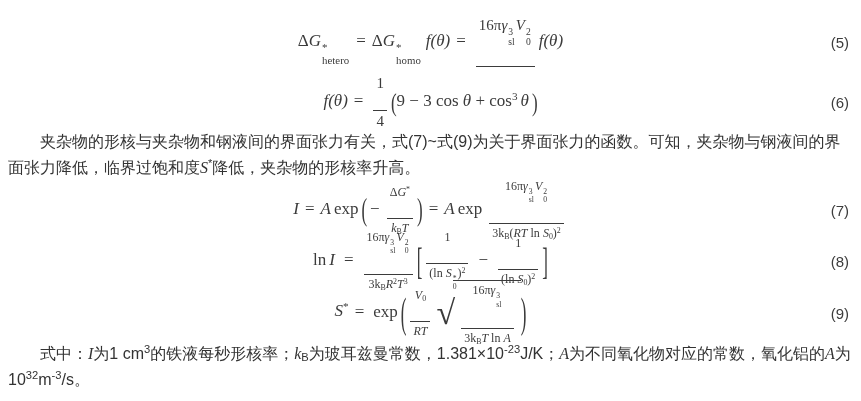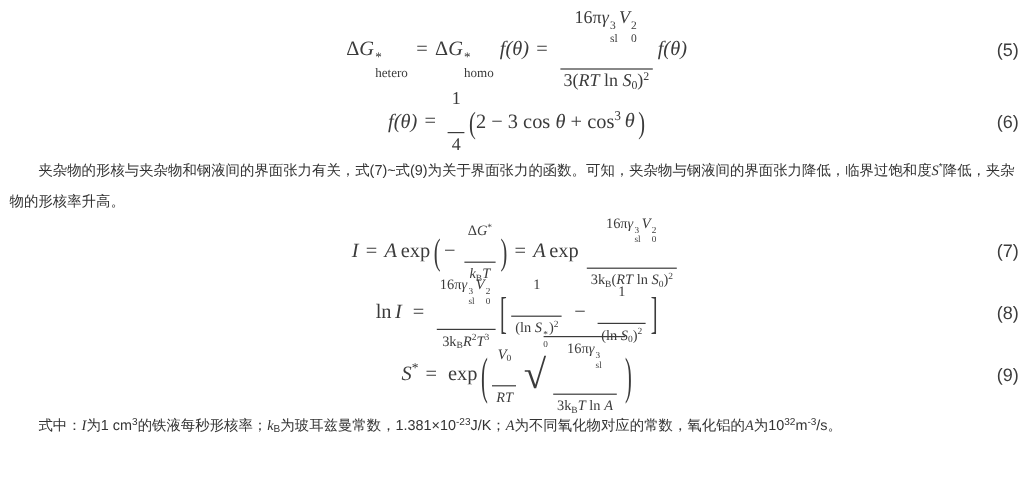--- a/index.html
+++ b/index.html
@@ -32,21 +32,21 @@
   .t14 { transform:scaleY(1.5); }
   .t17 { transform:scaleY(1.8); }
   .t21 { transform:scaleY(2.2); }
   .t23 { transform:scaleY(2.5); }
 
   .sqrt { display:inline-flex; align-items:center; vertical-align:middle; margin-left:2px; }
   .rad { font-size:34px; line-height:0; font-style:normal; margin-right:-2px; }
   .sqrt-body { border-top:1px solid #3b3b3b; padding:2px 3px 0 4px; }
 
   
-  .para { font-family:"Liberation Sans", sans-serif; font-size:12px; line-height:26px;
+  .para { font-family:"Liberation Sans", sans-serif; font-size:16px; line-height:26px;
           color:#333333; padding:0 8px; text-indent:2em; }
   .para .vit { font-family:"Liberation Serif", serif; font-style:italic; }
   .para .psup { font-size:70%; vertical-align:0.5em; line-height:0; }
   .para .psub { font-size:70%; vertical-align:-0.2em; line-height:0; }
 
   .r5 { height:64px; margin-top:4px; }
   .r6 { height:48px; margin-top:4px; }
   .p1 { margin-top:3px; }
   .r7 { height:46px; margin-top:6px; }
   .r8 { height:52px; margin-top:2px; }
@@ -64,26 +64,26 @@
           <span>hetero</span>
         </span><span class="op">=</span><span>Δ</span><span class="it">G</span><span class="ss">
           <span>*</span>
           <span>homo</span>
         </span><span class="it mls">f(θ)</span><span class="op">=</span><span class="frac fs15"><span class="fn"><span>16π</span><span class="it">γ</span><span class="ss">
               <span>3</span>
               <span>sl</span>
             </span><span class="it">V</span><span class="ss">
               <span>2</span>
               <span>0</span>
-            </span></span><span class="fd"><span>3(</span><span class="it">RT</span><span> ln </span><span class="it">S</span><span class="sb">0</span><span>)</span><span class="sp">2</span></span></span><span class="it">f(θ)</span></span>
+            </span></span></span><span class="it">f(θ)</span></span>
     <span class="eq-num">(5)</span>
   </div>
 
   <div class="eq-row r6">
-    <span><span class="it">f(θ)</span><span class="op">=</span><span class="frac fs15"><span class="fn">1</span><span class="fd">4</span></span><span class="bp t14">(</span><span>2 − 3 cos </span><span class="it">θ</span><span> + cos</span><span class="sp">3</span><span class="it mxs">θ</span><span class="bp t14">)</span></span>
+    <span><span class="it">f(θ)</span><span class="op">=</span><span class="frac fs15"><span class="fn">1</span><span class="fd">4</span></span><span class="bp t14">(</span><span>9 − 3 cos </span><span class="it">θ</span><span> + cos</span><span class="sp">3</span><span class="it mxs">θ</span><span class="bp t14">)</span></span>
     <span class="eq-num">(6)</span>
   </div>
 
   <p class="para p1"><span>夹杂物的形核与夹杂物和钢液间的界面张力有关，式(7)~式(9)为关于界面张力的函数。可知，夹杂物与钢液间的界面张力降低，临界过饱和度</span><span class="vit">S</span><span class="psup">*</span><span>降低，夹杂物的形核率升高。</span></p>
 
   <div class="eq-row r7">
     <span><span class="it">I</span><span class="op">=</span><span class="it">A</span><span class="mxs">exp</span><span class="bp t17">(</span><span class="mxs">−</span><span class="frac fs12"><span class="fn"><span>Δ</span><span class="it">G</span><span class="sp">*</span></span><span class="fd"><span class="it">k</span><span class="sb">B</span><span class="it">T</span></span></span><span class="bp t17">)</span><span class="op">=</span><span class="it">A</span><span class="mxs">exp</span><span class="frac fs12"><span class="fn"><span>16π</span><span class="it">γ</span><span class="ss">
               <span>3</span>
               <span>sl</span>
             </span><span class="it">V</span><span class="ss">

